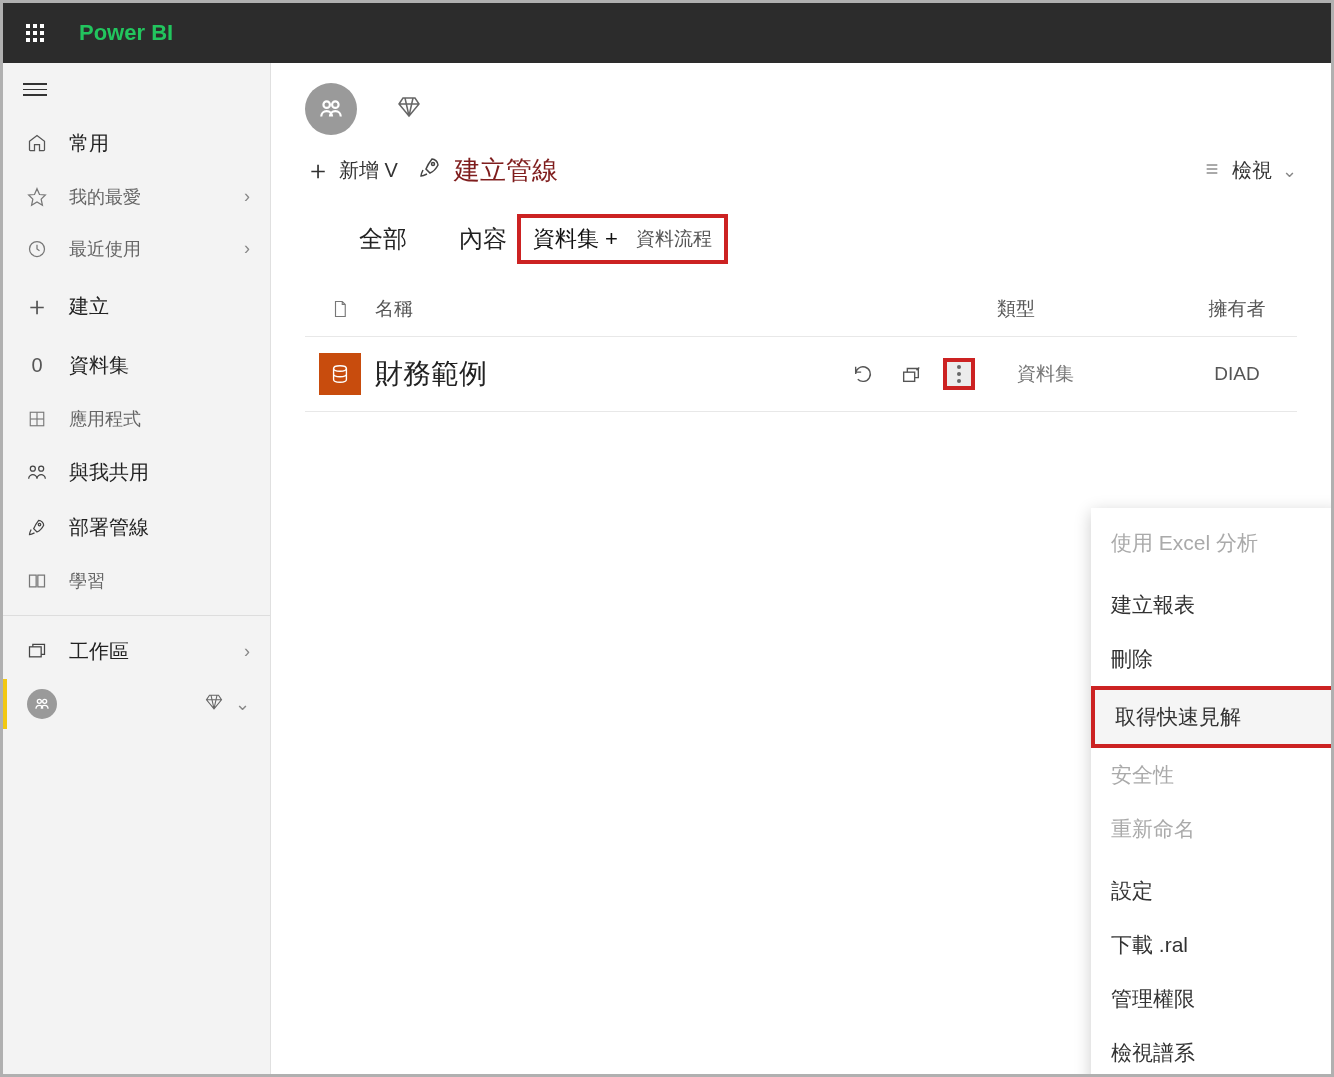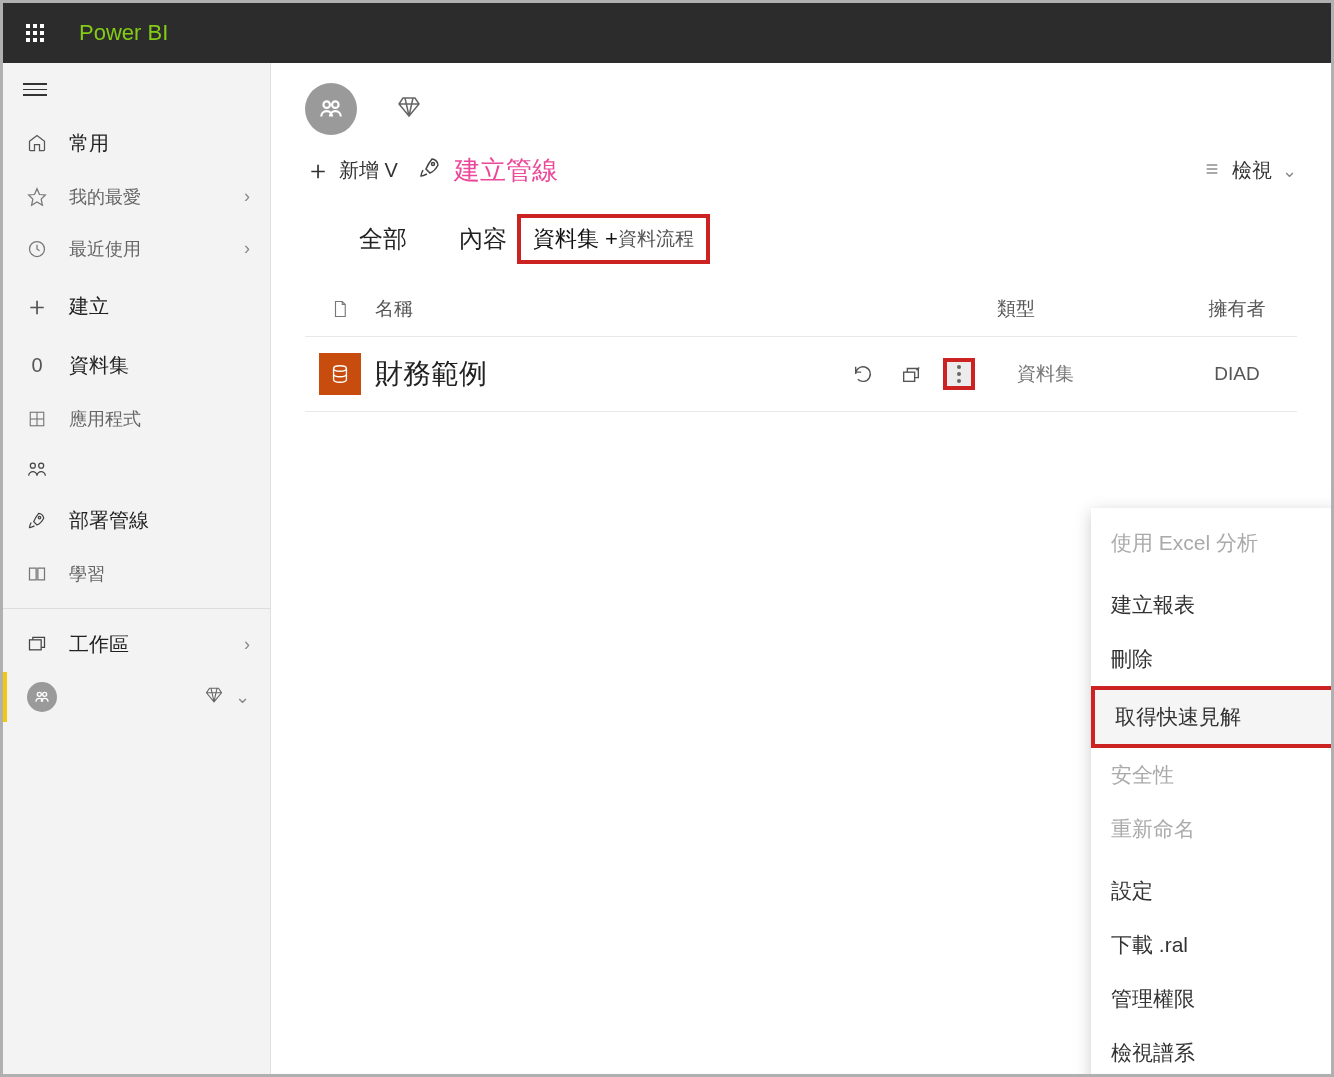--- a/index.html
+++ b/index.html
@@ -1,44 +1,44 @@
 <!DOCTYPE html>
 <html><head>
 <meta charset="utf-8">
 <style>
 * { box-sizing: border-box; margin: 0; padding: 0; }
 body { font-family: "Segoe UI", "Microsoft JhengHei", sans-serif; background: #fff; width: 1334px; height: 1077px; overflow: hidden; border: 3px solid #b0b0b0; }
 .topbar { background: #2c2c2c; height: 60px; display: flex; align-items: center; padding: 0 8px; }
 .waffle { width: 48px; height: 48px; display: flex; align-items: center; justify-content: center; cursor: pointer; }
 .waffle-grid { display: grid; grid-template-columns: repeat(3, 4px); grid-template-rows: repeat(3, 4px); gap: 3px; }
 .waffle-dot { background: #fff; width: 4px; height: 4px; }
-.brand { color: #84cc16; font-size: 22px; margin-left: 20px; font-weight: 400; }
+.brand { color: #22c55e; font-size: 22px; margin-left: 20px; font-weight: 700; }
 .shell { display: flex; height: calc(100% - 60px); }
 .sidebar { width: 268px; background: #f3f3f3; border-right: 1px solid #e0e0e0; display: flex; flex-direction: column; }
 .hamburger { padding: 16px 20px; cursor: pointer; }
 .ham-line { width: 24px; height: 1.5px; background: #333; margin: 4px 0; }
 .nav-item { display: flex; align-items: center; padding: 14px 20px; cursor: pointer; font-size: 20px; color: #222; }
 .nav-item.thin { font-size: 18px; color: #666; }
 .nav-icon { width: 28px; display: flex; justify-content: center; margin-right: 18px; font-size: 20px; color: #555; }
 .nav-label { flex: 1; }
 .chevron { color: #888; font-size: 18px; }
 .sidebar-sep { border-top: 1px solid #ddd; margin: 8px 0; }
 .workspace-row { display: flex; align-items: center; padding: 10px 20px; border-left: 4px solid #f2c811; }
 .ws-avatar { width: 30px; height: 30px; border-radius: 50%; background: #9a9a9a; display: flex; align-items: center; justify-content: center; margin-right: 8px; }
 .main { flex: 1; padding: 20px 34px; position: relative; }
 .header-icons { display: flex; align-items: center; gap: 40px; margin-bottom: 18px; }
 .big-avatar { width: 52px; height: 52px; border-radius: 50%; background: #9a9a9a; display: flex; align-items: center; justify-content: center; }
 .toolbar { display: flex; align-items: center; gap: 20px; margin-bottom: 26px; }
 .new-btn { display: flex; align-items: center; gap: 8px; font-size: 20px; color: #333; cursor: pointer; }
 .plus { font-size: 26px; font-weight: 200; }
-.pipeline { display: flex; align-items: center; gap: 12px; font-size: 26px; color: #ec4899; }
+.pipeline { display: flex; align-items: center; gap: 12px; font-size: 26px; color: #7f1d1d; }
 .view-btn { margin-left: auto; display: flex; align-items: center; gap: 10px; font-size: 20px; color: #333; cursor: pointer; }
 .tabs { display: flex; align-items: center; gap: 10px; margin-bottom: 18px; padding-left: 12px; }
 .tab { font-size: 24px; color: #222; padding: 6px 0; cursor: pointer; margin-left: 42px; }
-.tab-box { border: 4px solid #c22; display: flex; align-items: center; padding: 6px 12px; }
+.tab-box { border: 4px solid #c22; display: flex; align-items: center; gap: 18px; padding: 6px 12px; }
 .tab-active { font-size: 22px; color: #111; font-weight: 500; }
 .tab-sub { font-size: 19px; color: #555; }
 .table-head { display: flex; align-items: center; padding: 14px 0; font-size: 19px; color: #555; }
 .col-icon { width: 70px; display: flex; justify-content: center; }
 .col-name { flex: 1; font-family: Liberation Mono, monospace; }
 .col-actions { width: 150px; }
 .col-type { width: 180px; }
 .col-owner { width: 120px; text-align: center; }
 .table-row { display: flex; align-items: center; padding: 16px 0; border-top: 1px solid #e8e8e8; border-bottom: 1px solid #e8e8e8; }
 .ds-icon { width: 42px; height: 42px; background: #c84c0d; display: flex; align-items: center; justify-content: center; }
@@ -134,20 +134,21 @@
     </div>
 
     <div class="nav-item">
       <span class="nav-icon">
           <svg width="20" height="20" viewBox="0 0 24 24" fill="none" stroke="#444" stroke-width="1.5">
             <circle cx="7" cy="8" r="3"></circle>
             <circle cx="17" cy="8" r="3"></circle>
             <path d="M2 20c0-3 3-5 5-5s5 2 5 5M12 20c0-3 3-5 5-5s5 2 5 5"></path>
           </svg>
         </span>
+      <span class="nav-label">與我共用</span>
     </div>
 
     <div class="nav-item">
       <span class="nav-icon">
           <svg width="20" height="20" viewBox="0 0 24 24" fill="none" stroke="#444" stroke-width="1.5">
             <path d="M5 15c-2 4-2 6-2 6s2 0 6-2M14 4c3 0 6 3 6 6-3 6-8 8-8 8l-4-4s2-5 6-10z"></path>
             <circle cx="15" cy="9" r="1.5"></circle>
           </svg>
         </span>
       <span class="nav-label">部署管線</span>

